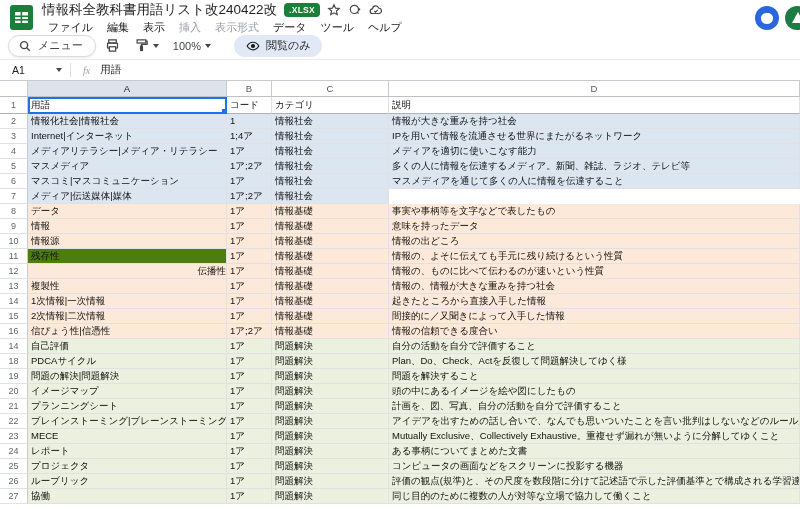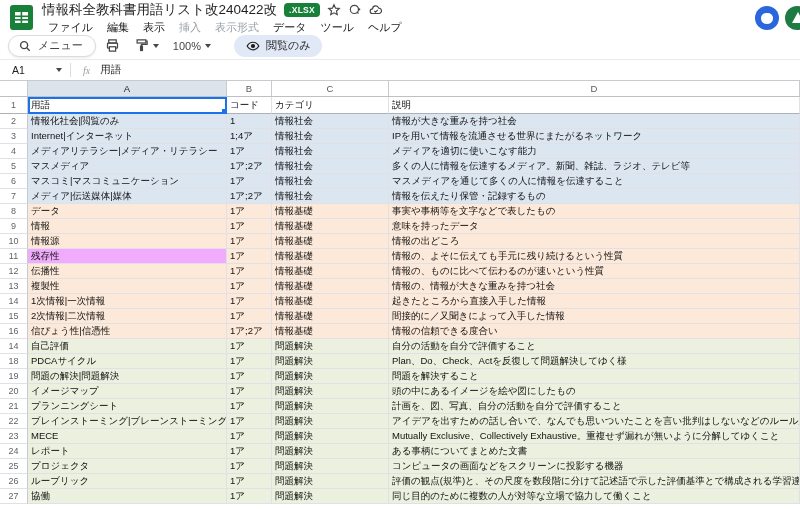--- a/index.html
+++ b/index.html
@@ -177,21 +177,21 @@
     <div>
         <div class="row first">
           <div class="cell num">1</div>
           <div class="cell w-a sel-cell" style="background-color: rgb(255, 255, 255);">用語</div>
           <div class="cell w-b" style="background-color: rgb(255, 255, 255);">コード</div>
           <div class="cell w-c" style="background-color: rgb(255, 255, 255);">カテゴリ</div>
           <div class="cell w-d" style="background-color: rgb(255, 255, 255);">説明</div>
         </div>
         <div class="row">
           <div class="cell num">2</div>
-          <div class="cell w-a" style="background-color: rgb(220, 230, 241);">情報化社会|閲覧のみ</div>
+          <div class="cell w-a" style="background-color: rgb(220, 230, 241);">情報化社会|情報社会</div>
           <div class="cell w-b" style="background-color: rgb(220, 230, 241);">1</div>
           <div class="cell w-c" style="background-color: rgb(220, 230, 241);">情報社会</div>
           <div class="cell w-d" style="background-color: rgb(220, 230, 241);">情報が大きな重みを持つ社会</div>
         </div>
         <div class="row">
           <div class="cell num">3</div>
           <div class="cell w-a" style="background-color: rgb(220, 230, 241);">Internet|インターネット</div>
           <div class="cell w-b" style="background-color: rgb(220, 230, 241);">1;4ア</div>
           <div class="cell w-c" style="background-color: rgb(220, 230, 241);">情報社会</div>
           <div class="cell w-d" style="background-color: rgb(220, 230, 241);">IPを用いて情報を流通させる世界にまたがるネットワーク</div>
@@ -215,21 +215,20 @@
           <div class="cell w-a" style="background-color: rgb(220, 230, 241);">マスコミ|マスコミュニケーション</div>
           <div class="cell w-b" style="background-color: rgb(220, 230, 241);">1ア</div>
           <div class="cell w-c" style="background-color: rgb(220, 230, 241);">情報社会</div>
           <div class="cell w-d" style="background-color: rgb(220, 230, 241);">マスメディアを通じて多くの人に情報を伝達すること</div>
         </div>
         <div class="row">
           <div class="cell num">7</div>
           <div class="cell w-a" style="background-color: rgb(220, 230, 241);">メディア|伝送媒体|媒体</div>
           <div class="cell w-b" style="background-color: rgb(220, 230, 241);">1ア;2ア</div>
           <div class="cell w-c" style="background-color: rgb(220, 230, 241);">情報社会</div>
-          <div class="cell w-d" style="background-color: rgb(220, 230, 241);">情報を伝えたり保管・記録するもの</div>
         </div>
         <div class="row">
           <div class="cell num">8</div>
           <div class="cell w-a" style="background-color: rgb(253, 233, 217);">データ</div>
           <div class="cell w-b" style="background-color: rgb(253, 233, 217);">1ア</div>
           <div class="cell w-c" style="background-color: rgb(253, 233, 217);">情報基礎</div>
           <div class="cell w-d" style="background-color: rgb(253, 233, 217);">事実や事柄等を文字などで表したもの</div>
         </div>
         <div class="row">
           <div class="cell num">9</div>
@@ -240,28 +239,28 @@
         </div>
         <div class="row">
           <div class="cell num">10</div>
           <div class="cell w-a" style="background-color: rgb(253, 233, 217);">情報源</div>
           <div class="cell w-b" style="background-color: rgb(253, 233, 217);">1ア</div>
           <div class="cell w-c" style="background-color: rgb(253, 233, 217);">情報基礎</div>
           <div class="cell w-d" style="background-color: rgb(253, 233, 217);">情報の出どころ</div>
         </div>
         <div class="row">
           <div class="cell num">11</div>
-          <div class="cell w-a" style="background-color: #f0abfc;">残存性</div>
+          <div class="cell w-a" style="background-color: #4d7c0f;">残存性</div>
           <div class="cell w-b" style="background-color: rgb(253, 233, 217);">1ア</div>
           <div class="cell w-c" style="background-color: rgb(253, 233, 217);">情報基礎</div>
           <div class="cell w-d" style="background-color: rgb(253, 233, 217);">情報の、よそに伝えても手元に残り続けるという性質</div>
         </div>
         <div class="row">
           <div class="cell num">12</div>
-          <div class="cell w-a" style="background-color: rgb(253, 233, 217);">伝播性</div>
+          <div class="cell w-a" style="background-color: rgb(253, 233, 217); text-align: right;">伝播性</div>
           <div class="cell w-b" style="background-color: rgb(253, 233, 217);">1ア</div>
           <div class="cell w-c" style="background-color: rgb(253, 233, 217);">情報基礎</div>
           <div class="cell w-d" style="background-color: rgb(253, 233, 217);">情報の、ものに比べて伝わるのが速いという性質</div>
         </div>
         <div class="row">
           <div class="cell num">13</div>
           <div class="cell w-a" style="background-color: rgb(253, 233, 217);">複製性</div>
           <div class="cell w-b" style="background-color: rgb(253, 233, 217);">1ア</div>
           <div class="cell w-c" style="background-color: rgb(253, 233, 217);">情報基礎</div>
           <div class="cell w-d" style="background-color: rgb(253, 233, 217);">情報の、情報が大きな重みを持つ社会</div>

